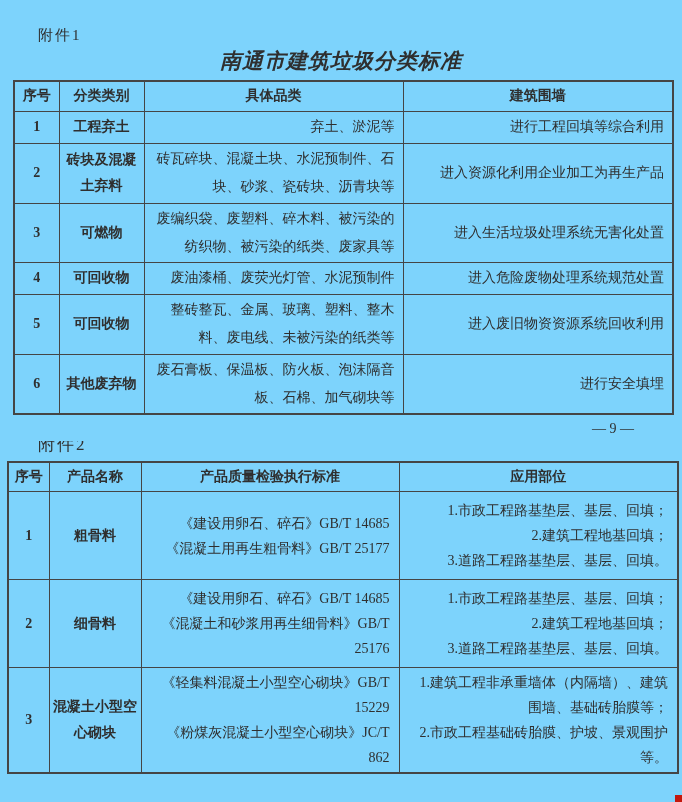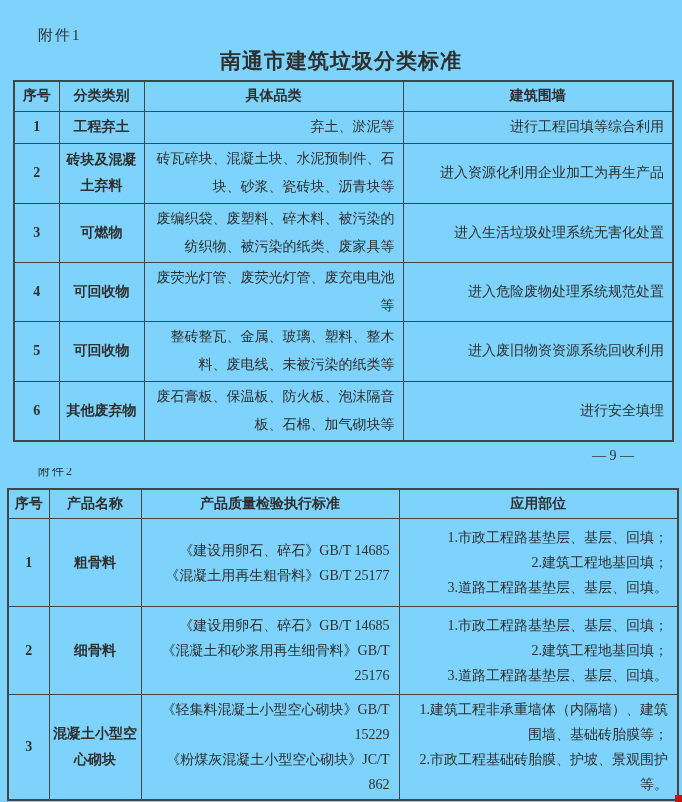--- a/index.html
+++ b/index.html
@@ -21,20 +21,21 @@
     line-height: 18px;
   }
   .doc-title {
     margin-top: 4px;
     text-align: center;
     font-size: 21px;
     font-weight: bold;
     letter-spacing: 1px;
     height: 26px;
     line-height: 26px;
+    font-style: italic;
   }
   .doc-title.second {
     font-size: 20px;
     margin-top: 2px;
     height: 25px;
     line-height: 25px;
   }
   table {
     border-collapse: collapse;
     table-layout: fixed;
@@ -68,21 +69,21 @@
     height: 16px;
     line-height: 16px;
   }
   .attachment2-clip {
     margin: 4px 0 0 38px;
     height: 12px;
     overflow: hidden;
   }
   .attachment2-clip span {
     display: block;
-    font-size: 12px;
+    font-size: 17px;
     letter-spacing: 2px;
     line-height: 17px;
     margin-top: -5px;
   }
   .red-mark {
     position: absolute;
     right: 0;
     bottom: 0;
     width: 7px;
     height: 7px;
@@ -126,21 +127,21 @@
     </tr>
     <tr class="rh52">
       <td class="c-center">3</td>
       <td class="c-center">可燃物</td>
       <td class="c-left">废编织袋、废塑料、碎木料、被污染的纺织物、被污染的纸类、废家具等</td>
       <td class="c-left">进入生活垃圾处理系统无害化处置</td>
     </tr>
     <tr class="rh32">
       <td class="c-center">4</td>
       <td class="c-center">可回收物</td>
-      <td class="c-left">废荧光灯管、废荧光灯管、废充电电池等</td>
+      <td class="c-left">废油漆桶、废荧光灯管、水泥预制件</td>
       <td class="c-left">进入危险废物处理系统规范处置</td>
     </tr>
     <tr class="rh60">
       <td class="c-center">5</td>
       <td class="c-center">可回收物</td>
       <td class="c-left">整砖整瓦、金属、玻璃、塑料、整木料、废电线、未被污染的纸类等</td>
       <td class="c-left">进入废旧物资资源系统回收利用</td>
     </tr>
     <tr class="rh50">
       <td class="c-center">6</td>

